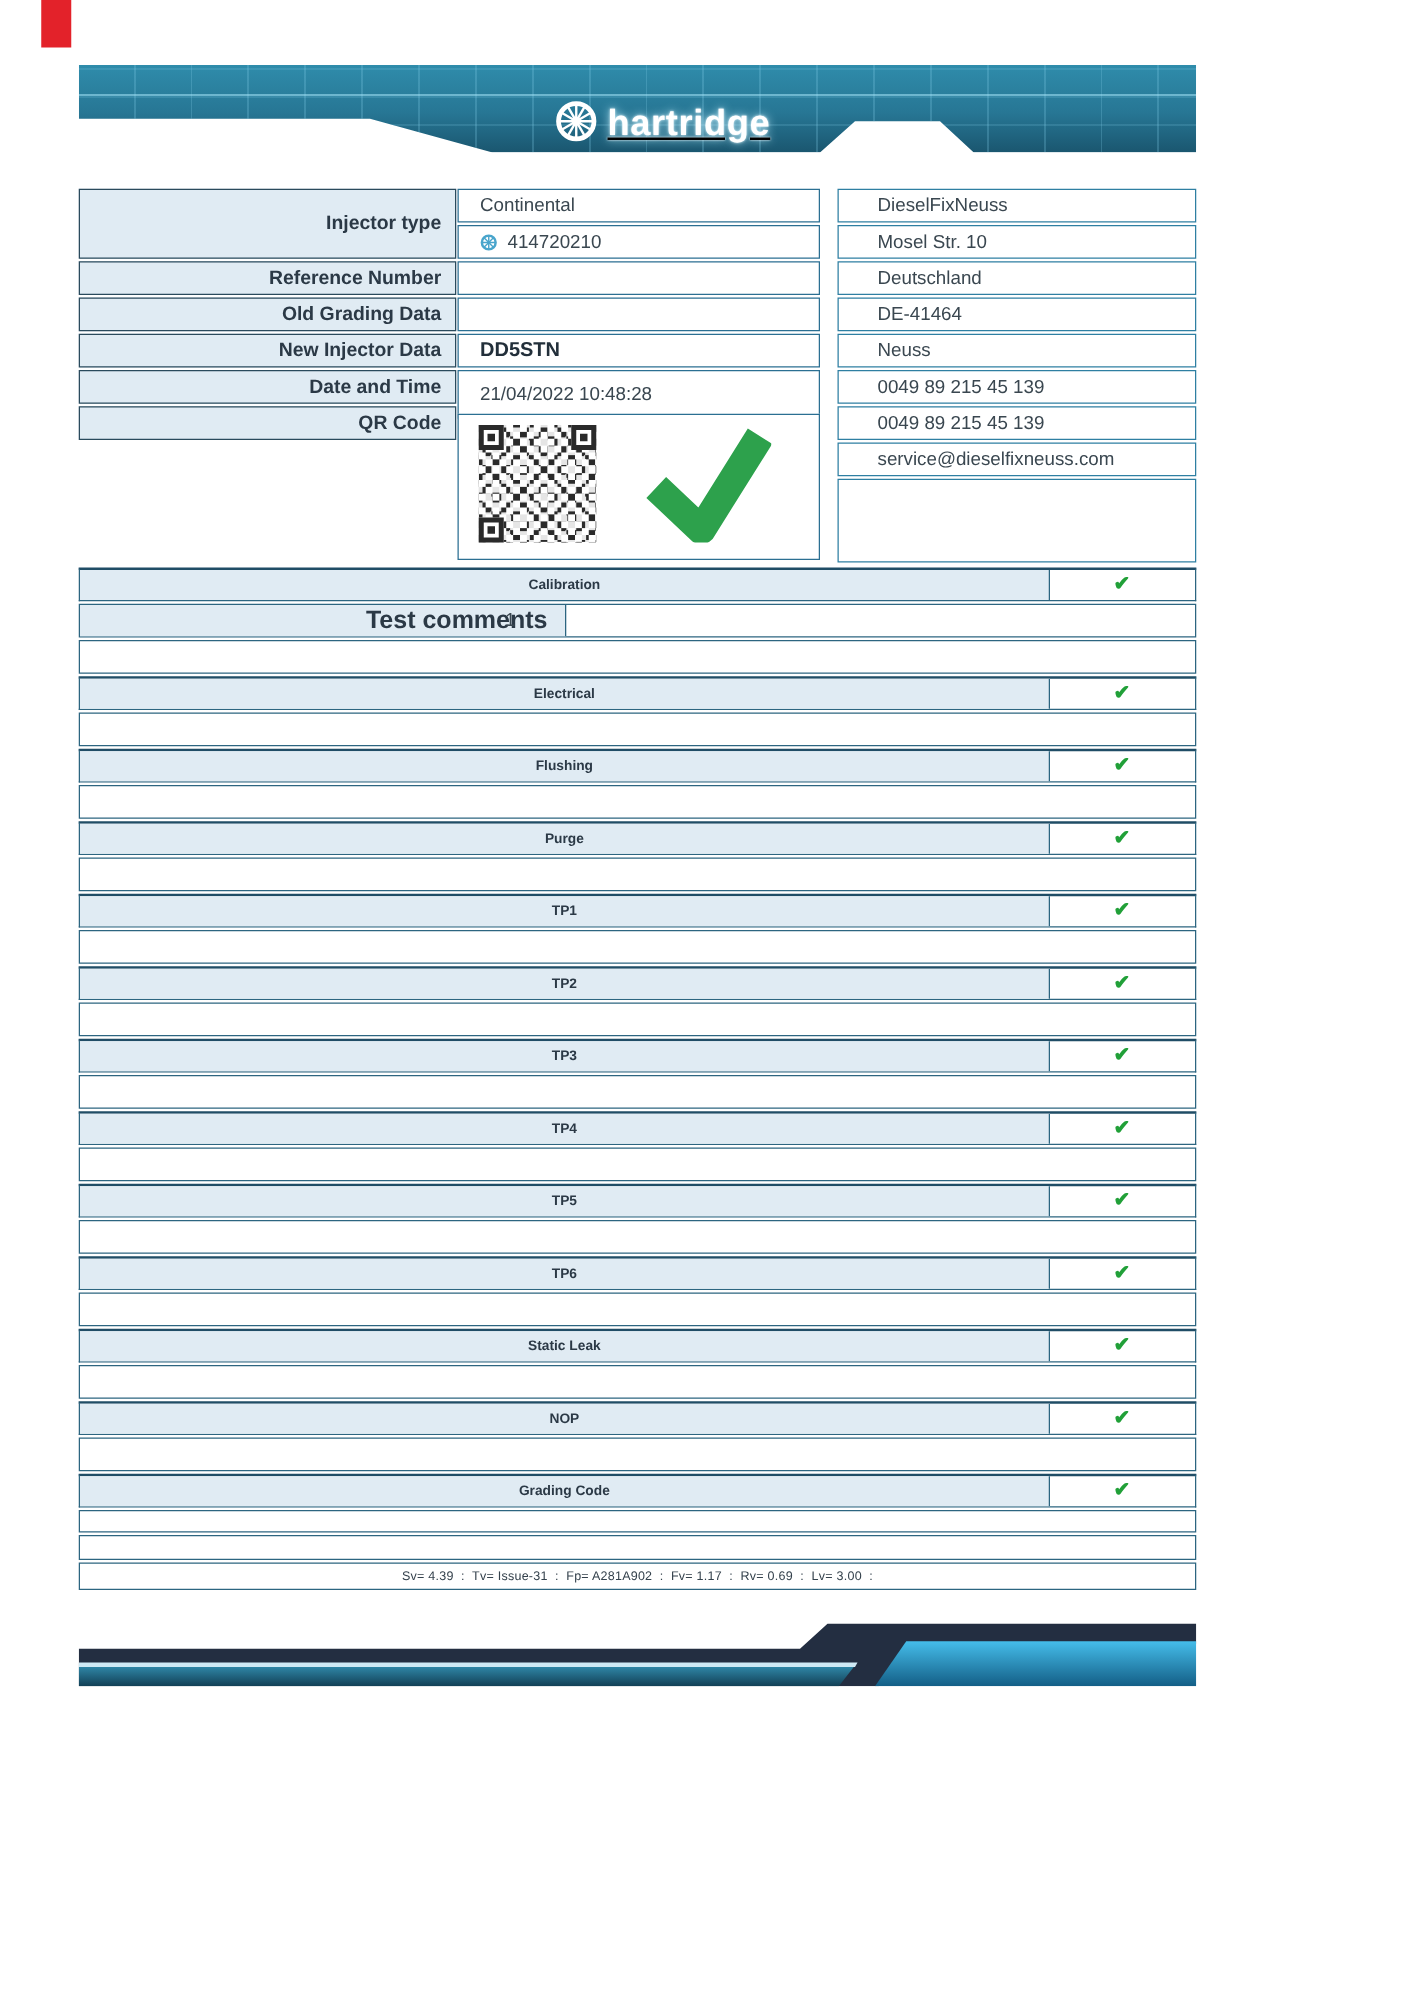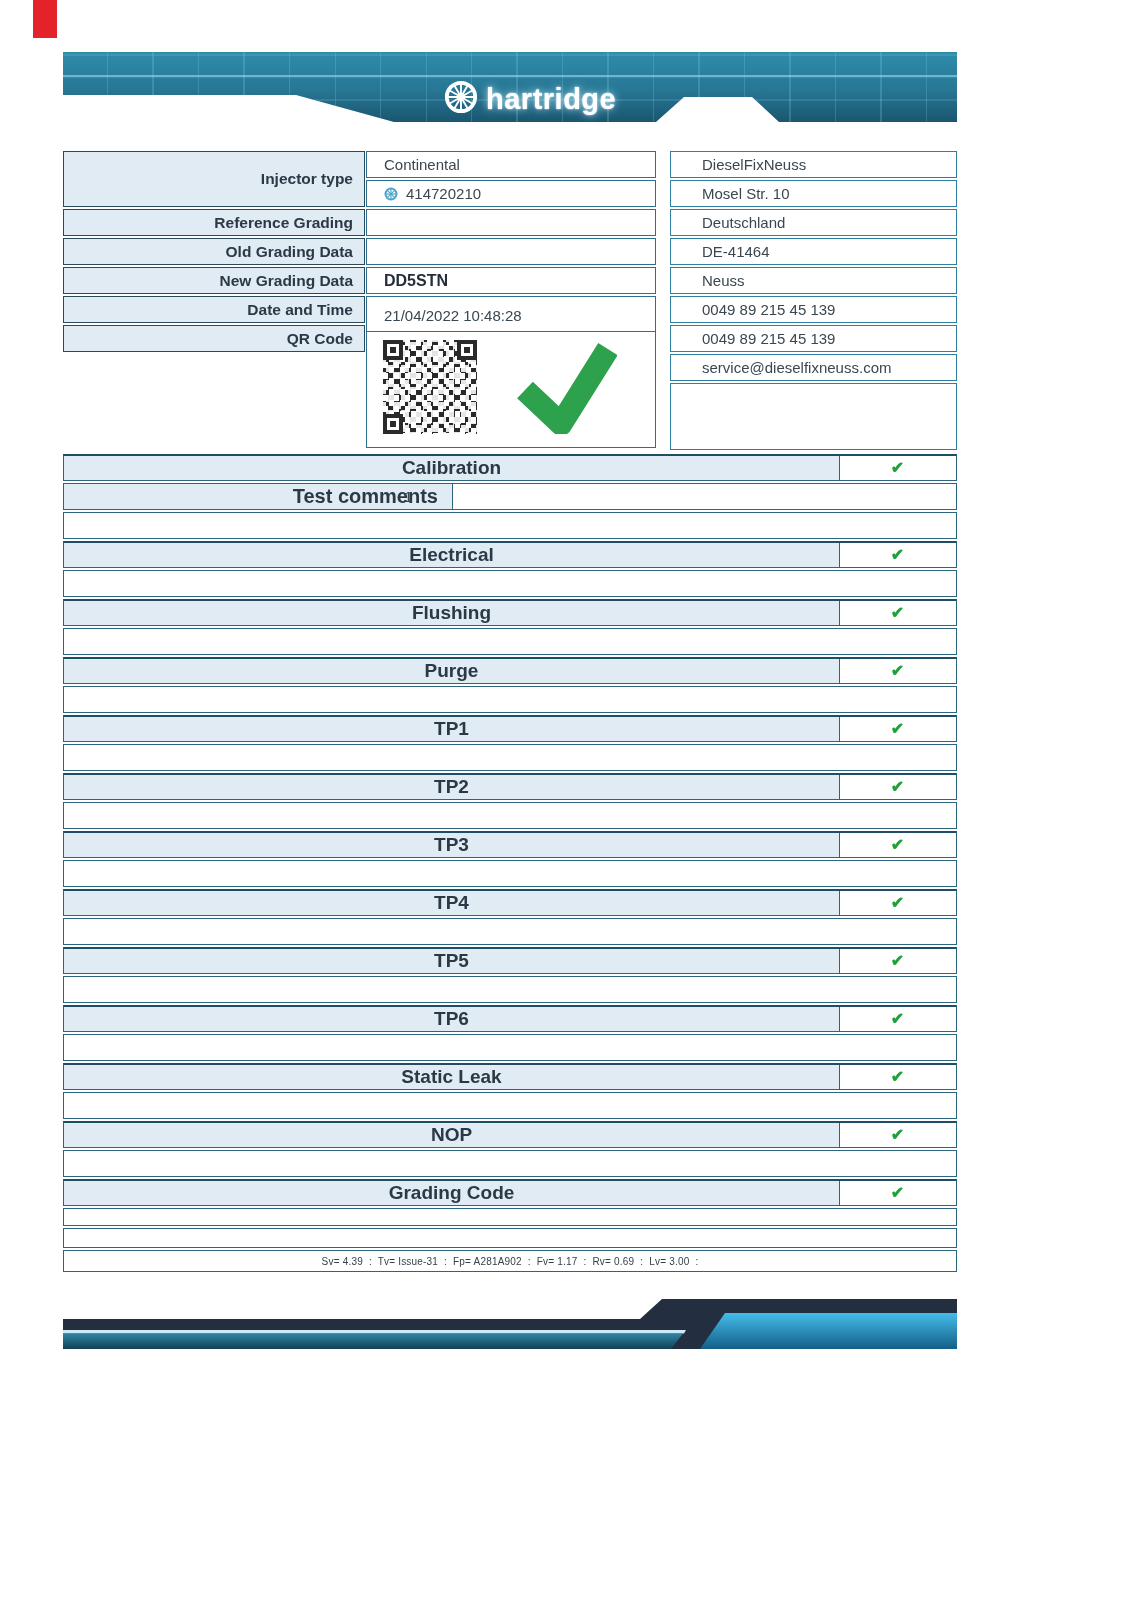--- a/index.html
+++ b/index.html
@@ -10,21 +10,21 @@
   .red-marker{position:absolute;left:33px;top:0;width:24px;height:38px;background:#e3222a;}
 
   
   .top-banner{position:absolute;left:63px;top:52px;width:894px;height:70px;
     background:
       linear-gradient(to bottom, rgba(255,255,255,0) 23px, rgba(165,228,248,.55) 23px, rgba(165,228,248,.55) 25px, rgba(255,255,255,0) 25px),
       repeating-linear-gradient(90deg, rgba(130,205,232,0) 0 44px, rgba(130,205,232,.25) 44px 45.5px),
       repeating-linear-gradient(0deg, rgba(130,205,232,0) 0 21px, rgba(130,205,232,.18) 21px 22.5px),
       linear-gradient(to bottom,#2f8cab 0%, #277694 55%, #1a566f 100%);
     clip-path:polygon(0 0,894px 0,894px 70px,716px 70px,689px 45px,621px 45px,593px 70px,331px 70px,233px 43px,0 43px);}
-  .brand{position:absolute;left:380px;top:27px;height:40px;display:flex;align-items:center;gap:7px;}
+  .brand{position:absolute;left:380px;top:27px;height:40px;display:flex;align-items:center;gap:7px;text-decoration:underline;}
   .brand-text{color:#ffffff;font-size:29px;font-weight:bold;letter-spacing:.5px;
     text-shadow:0 0 8px rgba(190,240,255,.95),0 0 2px #ffffff;}
 
   
   .cell{position:absolute;box-sizing:border-box;display:flex;align-items:center;
         font-size:15px;color:#3a4750;background:#ffffff;}
   .lbl{background:#e0ebf3;border:1.6px solid #2a4a5c;justify-content:flex-end;
        padding-right:11px;font-weight:bold;color:#2b3946;font-size:15.5px;}
   .val{border:1.6px solid #2b6f92;padding-left:17px;}
   .crow{border:1.6px solid #2e7fa2;padding-left:31px;}
@@ -39,21 +39,21 @@
   .finder{position:absolute;width:12px;height:12px;border:4.5px solid #2a2a2a;background:#fff;}
   .finder::after{content:"";position:absolute;left:3px;top:3px;width:6px;height:6px;background:#2a2a2a;}
   .f-tl{left:0;top:0;} .f-tr{right:0;top:0;} .f-bl{left:0;bottom:0;}
 
   
   .rrow{position:absolute;left:63px;width:894px;height:27px;box-sizing:border-box;
         border:1.6px solid #2c6580;background:#ffffff;}
   .section-row{border-top:2.2px solid #204d66;}
   .section-label{position:absolute;left:0;top:0;bottom:0;width:775px;background:#e0ebf3;
         border-right:1.6px solid #2c6580;display:flex;align-items:center;justify-content:center;
-        font-weight:bold;color:#2b3946;font-size:19px;}
+        font-weight:bold;color:#2b3946;font-size:11px;}
   .check-cell{position:absolute;left:775px;right:0;top:0;bottom:0;display:flex;
         align-items:center;justify-content:center;}
   .tick{color:#21a038;font-size:16px;font-weight:bold;line-height:1;}
   .comments-label{position:absolute;left:0;top:0;bottom:0;width:389px;background:#e0ebf3;
         border-right:1.6px solid #2c6580;display:flex;align-items:center;justify-content:flex-end;
         padding-right:14px;box-sizing:border-box;font-weight:bold;color:#2b3946;font-size:20px;}
   .comments-value{position:absolute;left:330px;right:0;top:0;bottom:0;display:flex;
         align-items:center;padding-left:10px;font-size:15px;color:#3a4750;}
   .footer-row{display:flex;align-items:center;justify-content:center;}
   .footer-text{font-size:10px;color:#34414c;white-space:pre;letter-spacing:.2px;}
@@ -82,23 +82,23 @@
             <line x1="16" y1="4" x2="16" y2="28" transform="rotate(150 16 16)"></line>
           </g>
           <circle cx="16" cy="16" r="3.2" fill="#ffffff"></circle>
         </svg>
       </span>
       <span class="brand-text">hartridge</span>
     </div>
   </div>
 
   <div class="cell lbl" style="left:63px;top:151px;width:302px;height:56px;">Injector type</div>
-  <div class="cell lbl" style="left:63px;top:209px;width:302px;height:27px;">Reference Grading</div>
+  <div class="cell lbl" style="left:63px;top:209px;width:302px;height:27px;">Reference Number</div>
   <div class="cell lbl" style="left:63px;top:238px;width:302px;height:27px;">Old Grading Data</div>
-  <div class="cell lbl" style="left:63px;top:267px;width:302px;height:27px;">New Grading Data</div>
+  <div class="cell lbl" style="left:63px;top:267px;width:302px;height:27px;">New Injector Data</div>
   <div class="cell lbl" style="left:63px;top:296px;width:302px;height:27px;">Date and Time</div>
   <div class="cell lbl" style="left:63px;top:325px;width:302px;height:27px;">QR Code</div>
 
   <div class="cell val" style="left:366px;top:151px;width:290px;height:27px;">Continental</div>
   <div class="cell val" style="left:366px;top:180px;width:290px;height:27px;gap:8px;">
     <span style="display:flex;">
       <svg width="14" height="14" viewBox="0 0 32 32">
         <circle cx="16" cy="16" r="12.6" fill="none" stroke="#49a5cc" stroke-width="4.5"></circle>
         <g stroke="#49a5cc" stroke-width="2.6">
           <line x1="16" y1="4" x2="16" y2="28"></line>

